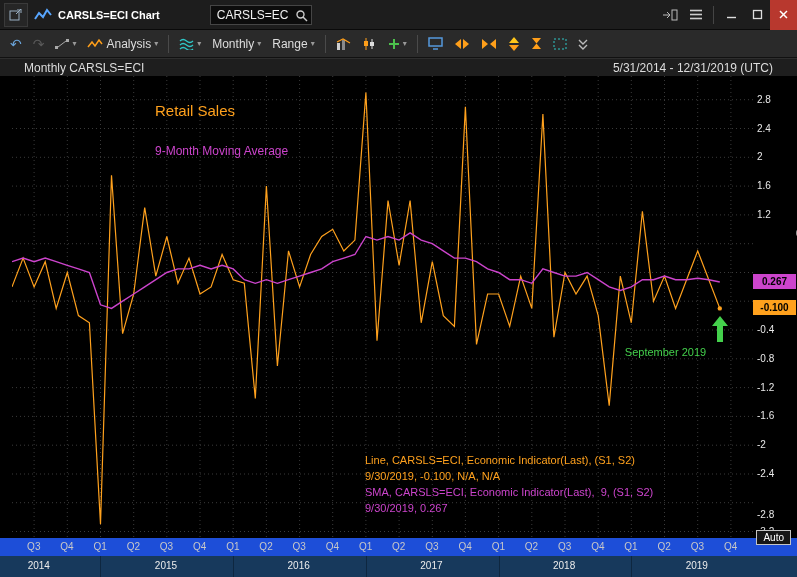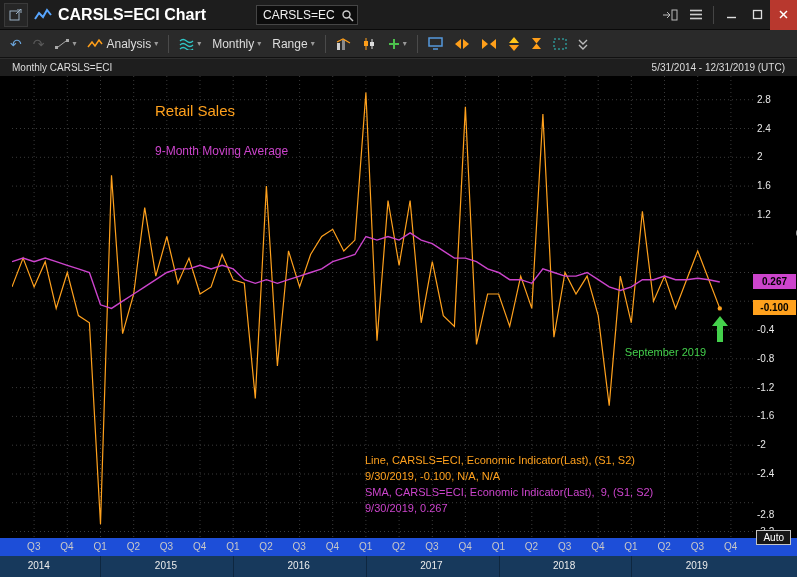--- a/index.html
+++ b/index.html
@@ -6,21 +6,21 @@
   * { box-sizing:border-box; }
   .app { position:relative; width:797px; height:577px; background:#000;
          font-family:"Liberation Sans", sans-serif; overflow:hidden; }
 
   
   .titlebar { height:30px; background:#1d1d1d; display:flex; align-items:center;
               padding-left:4px; border-bottom:1px solid #0a0a0a; }
   .app-btn { width:24px; height:24px; display:flex; align-items:center; justify-content:center;
              background:#262626; border:1px solid #3a3a3a; margin-right:6px; }
   .title-group { display:flex; align-items:center; gap:6px; margin-right:10px; }
-  .win-title { color:#fff; font-size:16px; font-weight:bold; white-space:nowrap; }
+  .win-title { color:#fff; font-size:11px; font-weight:bold; white-space:nowrap; }
   .searchbox { position:relative; width:142px; height:20px;padding-left:40px; }
   .search-input { width:100%; height:20px; background:#0c0c0c; border:1px solid #454545;
                   color:#f0f0f0; font-size:12px; padding:0 22px 0 6px;
                   font-family:"Liberation Sans", sans-serif; outline:none; }
   .search-icon { position:absolute; right:4px; top:3px; }
   .tb-right { margin-left:auto; display:flex; align-items:center; height:30px; }
   .win-btn { width:26px; height:30px; display:flex; align-items:center; justify-content:center; }
   .win-btn.close { width:27px; background:#b8382e; }
   .tbar-sep { width:1px; height:18px; background:#454545; margin:0 4px; }
 
@@ -30,22 +30,22 @@
   .tb-btn { height:22px; display:flex; align-items:center; justify-content:center;
             gap:3px; padding:0 4px; color:#ccc; }
   .tb-glyph { font-size:14px; line-height:14px; }
   .undo { color:#6aa3d8; } .redo { color:#5a5a5a; }
   .caret { font-size:8px; color:#999; line-height:8px; }
   .tb-label { font-size:12px; color:#ddd; }
   .tb-sep { width:1px; height:18px; background:#4a4a4a; margin:0 3px; }
 
   
   .chart-header { height:18px; background:#1e1e1e; border-top:1px solid #2e2e2e;
-                  color:#ddd; font-size:10px; display:flex; justify-content:space-between;
-                  align-items:center; padding:0 12px; }
+                  color:#ddd; font-size:12px; display:flex; justify-content:space-between;
+                  align-items:center; padding:0 24px; }
 
   
   .chart-region { position:relative; height:462px; background:#000; }
   #plot-svg { position:absolute; left:12px; top:0; }
   .gridline { stroke:#3a3a3a; stroke-width:1; stroke-dasharray:1 3; }
   #y-axis { position:absolute; left:755px; top:0; width:42px; height:462px; }
   .ytick { position:absolute; left:2px; font-size:10px; color:#e8e8e8; }
   .price-badge { position:absolute; left:753px; width:43px; height:15px; font-size:10px;
                  font-weight:bold; color:#000; text-align:center; line-height:15px; z-index:4; }
   .lbl-retail { position:absolute; left:155px; top:26px; font-size:15px; color:#ffa11d; }

